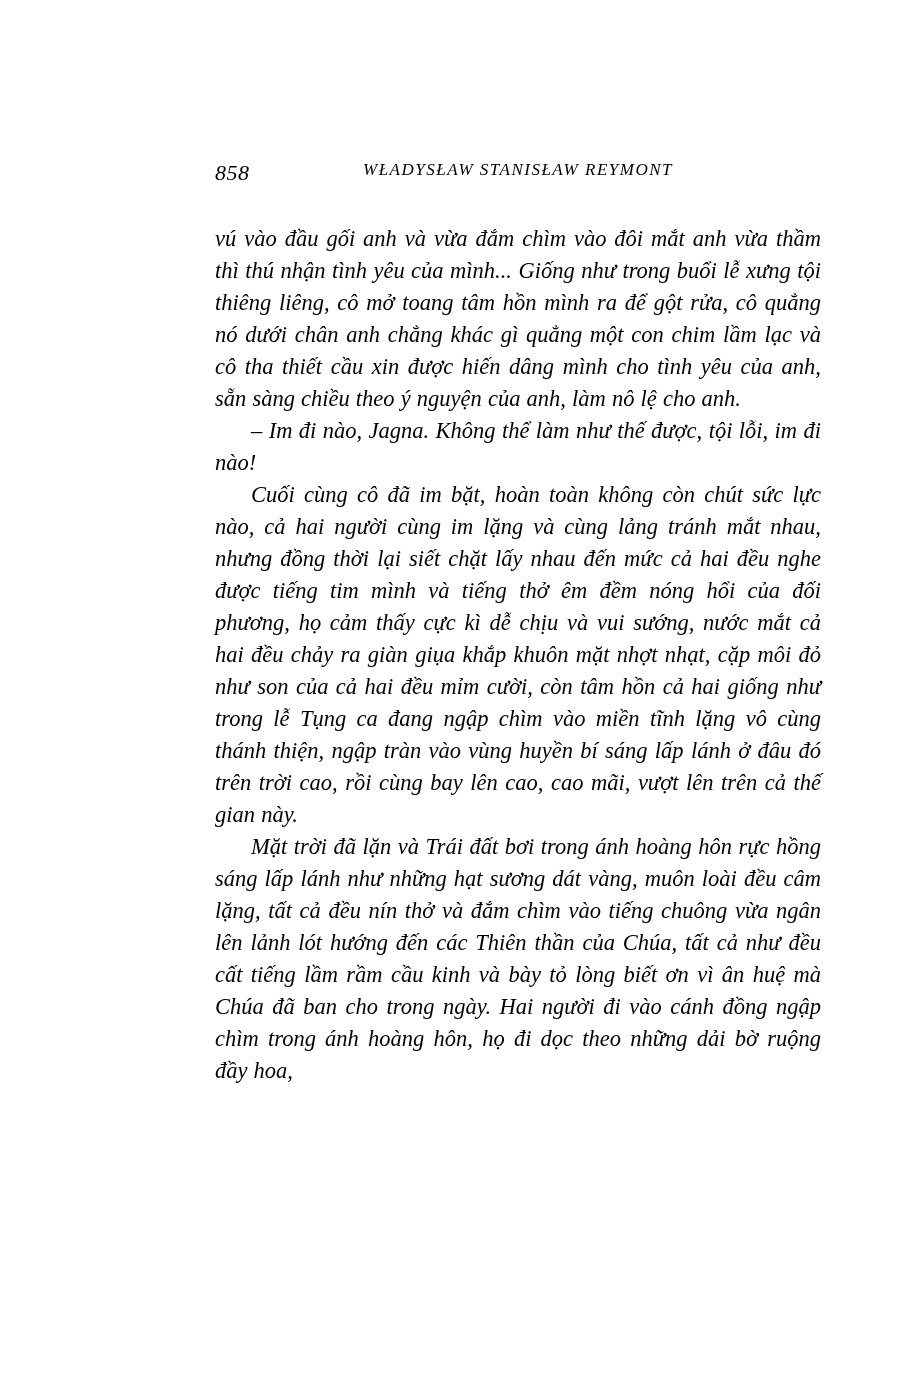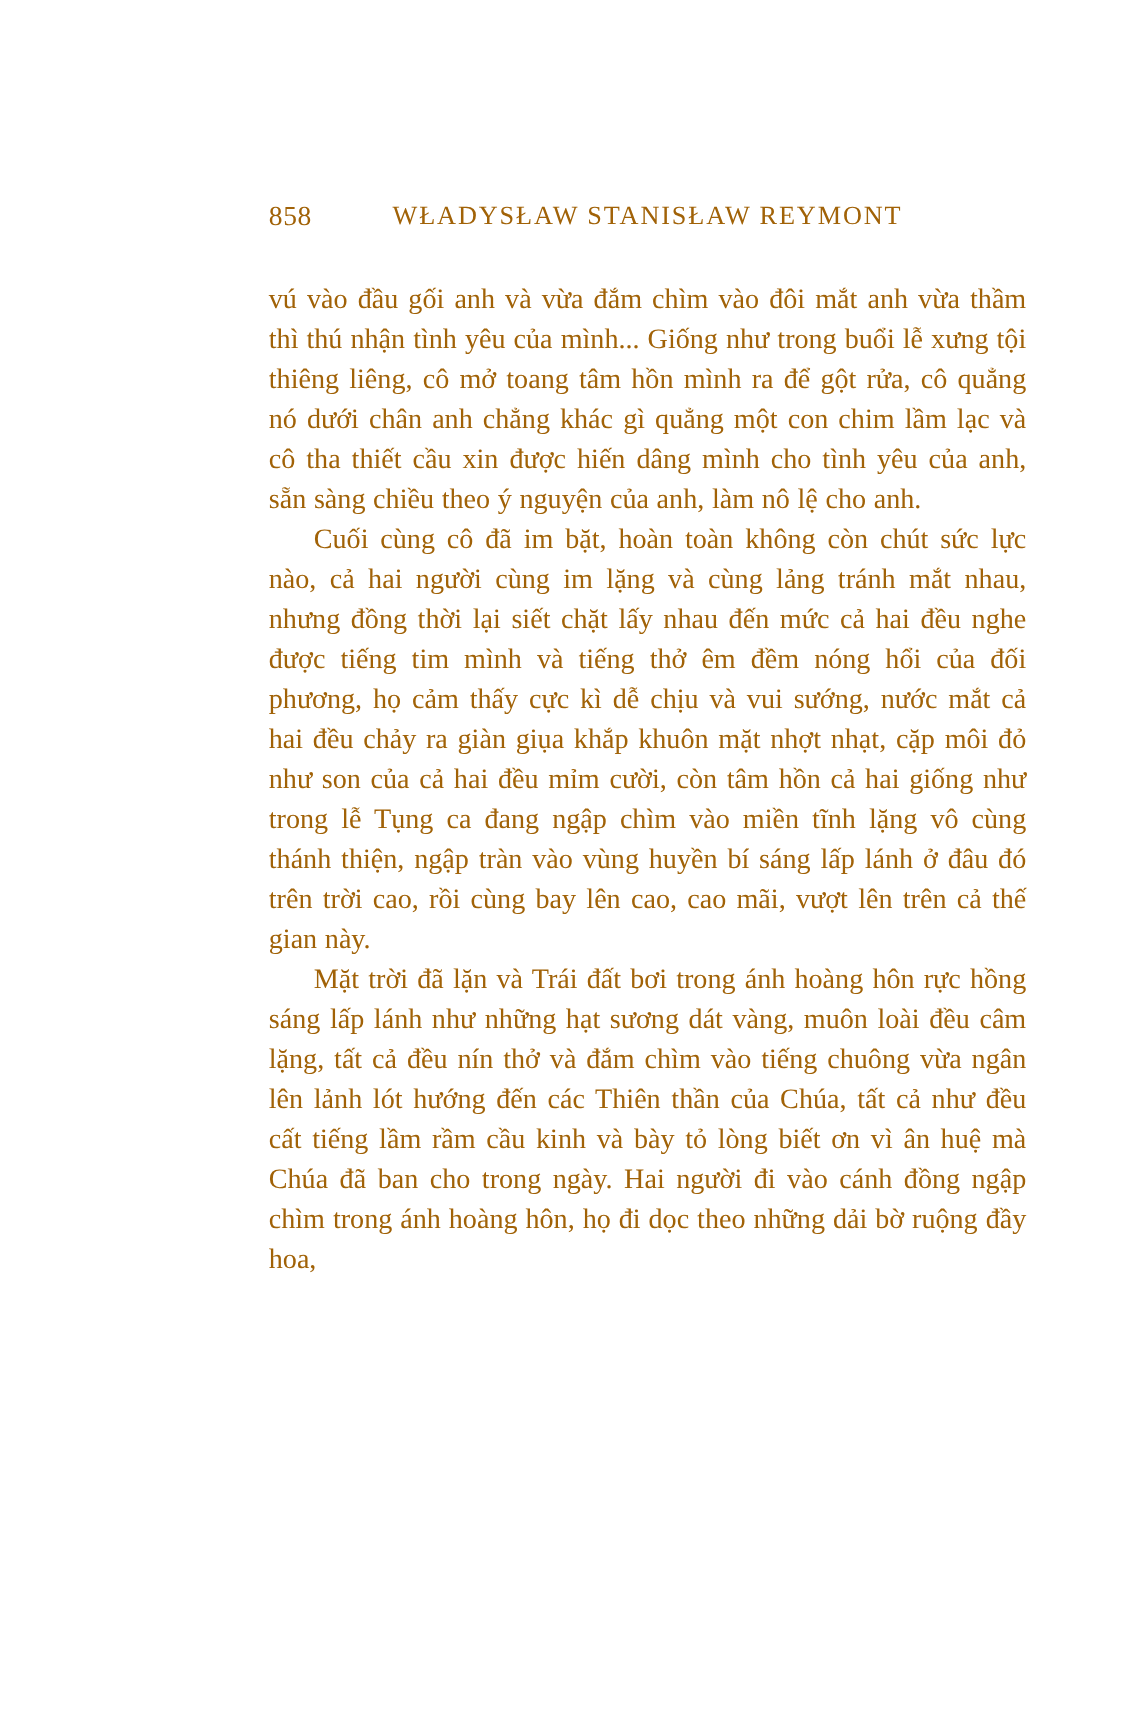--- a/index.html
+++ b/index.html
@@ -7,21 +7,22 @@
     padding: 0;
     background: #ffffff;
   }
   .sheet {
     position: relative;
     width: 918px;
     height: 1383px;
     background: #ffffff;
     overflow: hidden;
     font-family: "Liberation Serif", "DejaVu Serif", serif;
-    color: #a16207;
+    color: #000000;
+    font-style: italic;
   }
   .content {
     position: absolute;
     top: 160px;
     left: 215px;
     width: 606px;
   }
   .page-header {
     position: relative;
     height: 26px;
@@ -33,21 +34,21 @@
     top: 0;
     font-size: 22px;
     letter-spacing: 0.5px;
   }
   .running-head {
     position: absolute;
     left: 0;
     right: 0;
     top: 0;
     text-align: center;
-    font-size: 21px;
+    font-size: 17px;
     letter-spacing: 1.5px;
     white-space: nowrap;
   }
   .page-body p {
     margin: 0;
     font-size: 22.5px;
     line-height: 32px;
     text-align: justify;
     text-indent: 36px;
     word-spacing: 0.5px;
@@ -63,18 +64,19 @@
 <div class="sheet">
   <div class="content">
 
     <div class="page-header">
       <span class="page-number">858</span>
       <span class="running-head">WŁADYSŁAW STANISŁAW REYMONT</span>
     </div>
 
     <div class="page-body">
       <p class="continued">vú vào đầu gối anh và vừa đắm chìm vào đôi mắt anh vừa thầm thì thú nhận tình yêu của mình... Giống như trong buổi lễ xưng tội thiêng liêng, cô mở toang tâm hồn mình ra để gột rửa, cô quẳng nó dưới chân anh chẳng khác gì quẳng một con chim lầm lạc và cô tha thiết cầu xin được hiến dâng mình cho tình yêu của anh, sẵn sàng chiều theo ý nguyện của anh, làm nô lệ cho anh.</p>
+      <p>– Im đi nào, Jagna. Không thể làm như thế được, tội lỗi, im đi nào!</p>
       <p>Cuối cùng cô đã im bặt, hoàn toàn không còn chút sức lực nào, cả hai người cùng im lặng và cùng lảng tránh mắt nhau, nhưng đồng thời lại siết chặt lấy nhau đến mức cả hai đều nghe được tiếng tim mình và tiếng thở êm đềm nóng hổi của đối phương, họ cảm thấy cực kì dễ chịu và vui sướng, nước mắt cả hai đều chảy ra giàn giụa khắp khuôn mặt nhợt nhạt, cặp môi đỏ như son của cả hai đều mỉm cười, còn tâm hồn cả hai giống như trong lễ Tụng ca đang ngập chìm vào miền tĩnh lặng vô cùng thánh thiện, ngập tràn vào vùng huyền bí sáng lấp lánh ở đâu đó trên trời cao, rồi cùng bay lên cao, cao mãi, vượt lên trên cả thế gian này.</p>
       <p>Mặt trời đã lặn và Trái đất bơi trong ánh hoàng hôn rực hồng sáng lấp lánh như những hạt sương dát vàng, muôn loài đều câm lặng, tất cả đều nín thở và đắm chìm vào tiếng chuông vừa ngân lên lảnh lót hướng đến các Thiên thần của Chúa, tất cả như đều cất tiếng lầm rầm cầu kinh và bày tỏ lòng biết ơn vì ân huệ mà Chúa đã ban cho trong ngày. Hai người đi vào cánh đồng ngập chìm trong ánh hoàng hôn, họ đi dọc theo những dải bờ ruộng đầy hoa,</p>
     </div>
 
   </div>
 </div>
 
 </body></html>

